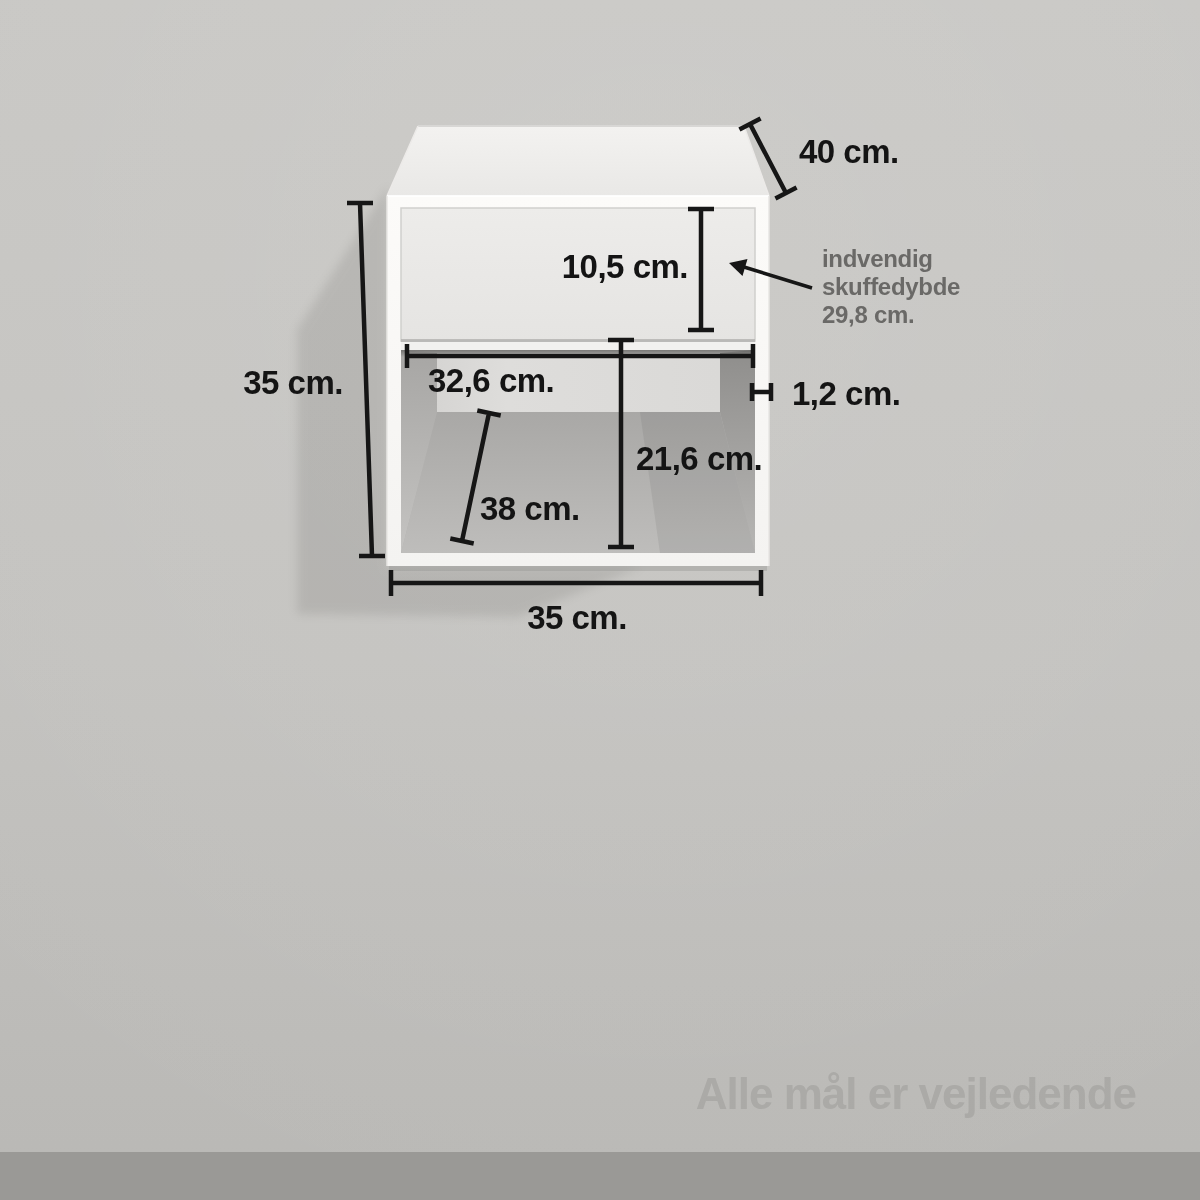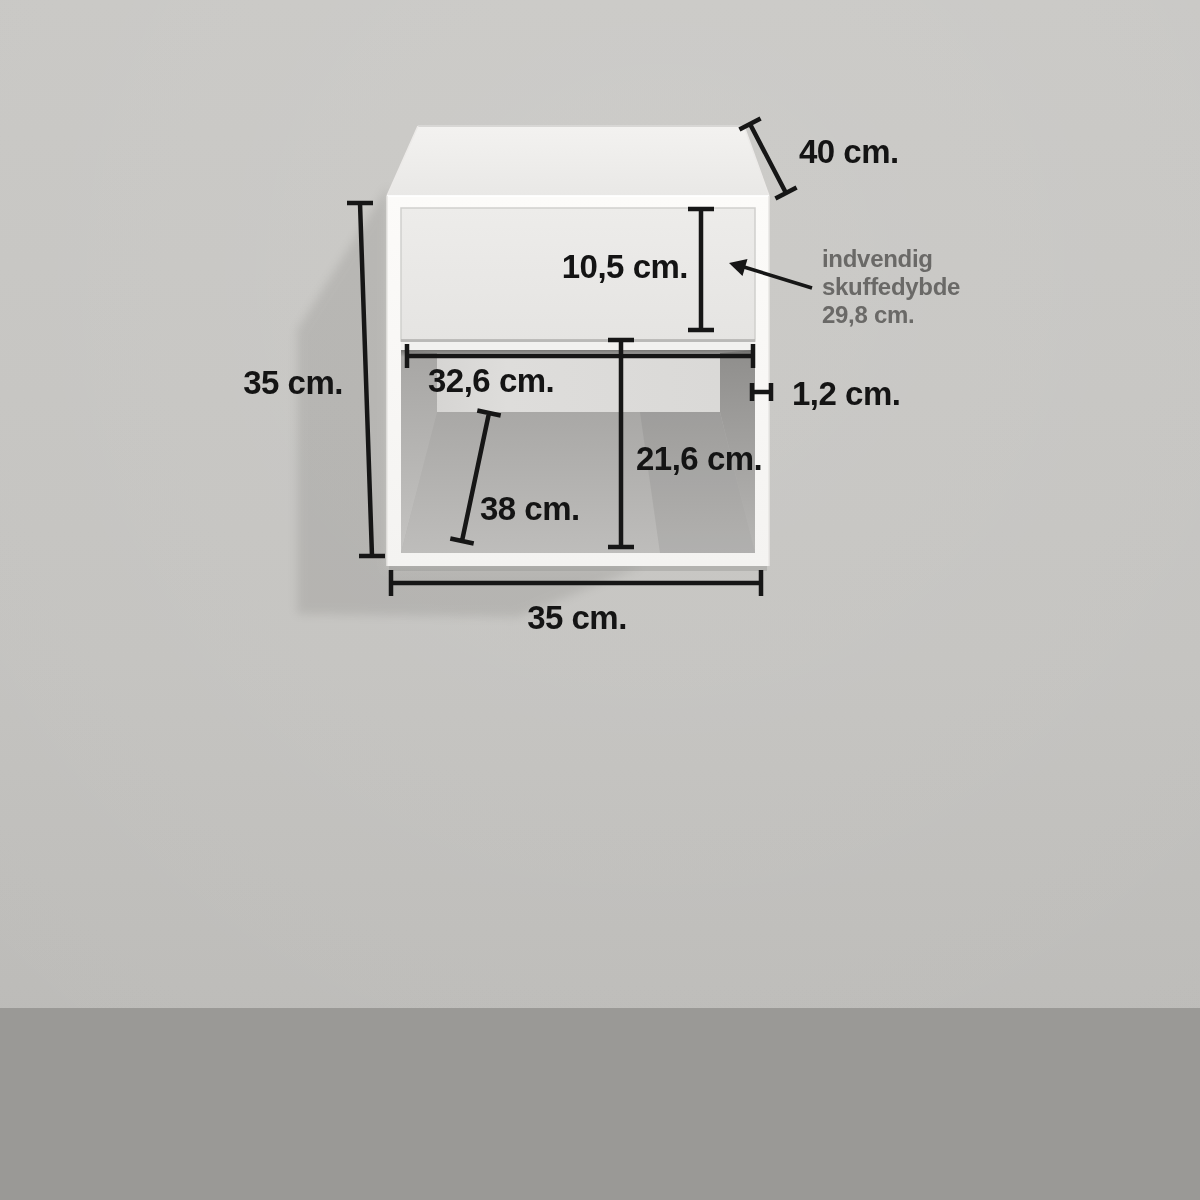--- a/index.html
+++ b/index.html
@@ -1,18 +1,18 @@
 <!DOCTYPE html>
 <html><head>
 <meta charset="utf-8">
 <style>
   html,body{margin:0;padding:0;background:#9a9996;}
   .stage{
     position:relative;
-    width:1200px;height:1008px;
+    width:1200px;height:1152px;
     overflow:hidden;
     font-family:"Liberation Sans", sans-serif;
   }
   .stage svg{position:absolute;inset:0;display:block;}
   .dl{stroke:#161616;stroke-width:4.5;fill:none;stroke-linecap:butt;}
   .dl-thin{stroke:#161616;stroke-width:3.5;fill:none;}
   .dim-label{
     font-family:"Liberation Sans", sans-serif;
     font-weight:700;font-size:33px;letter-spacing:-0.5px;
     fill:#141414;

